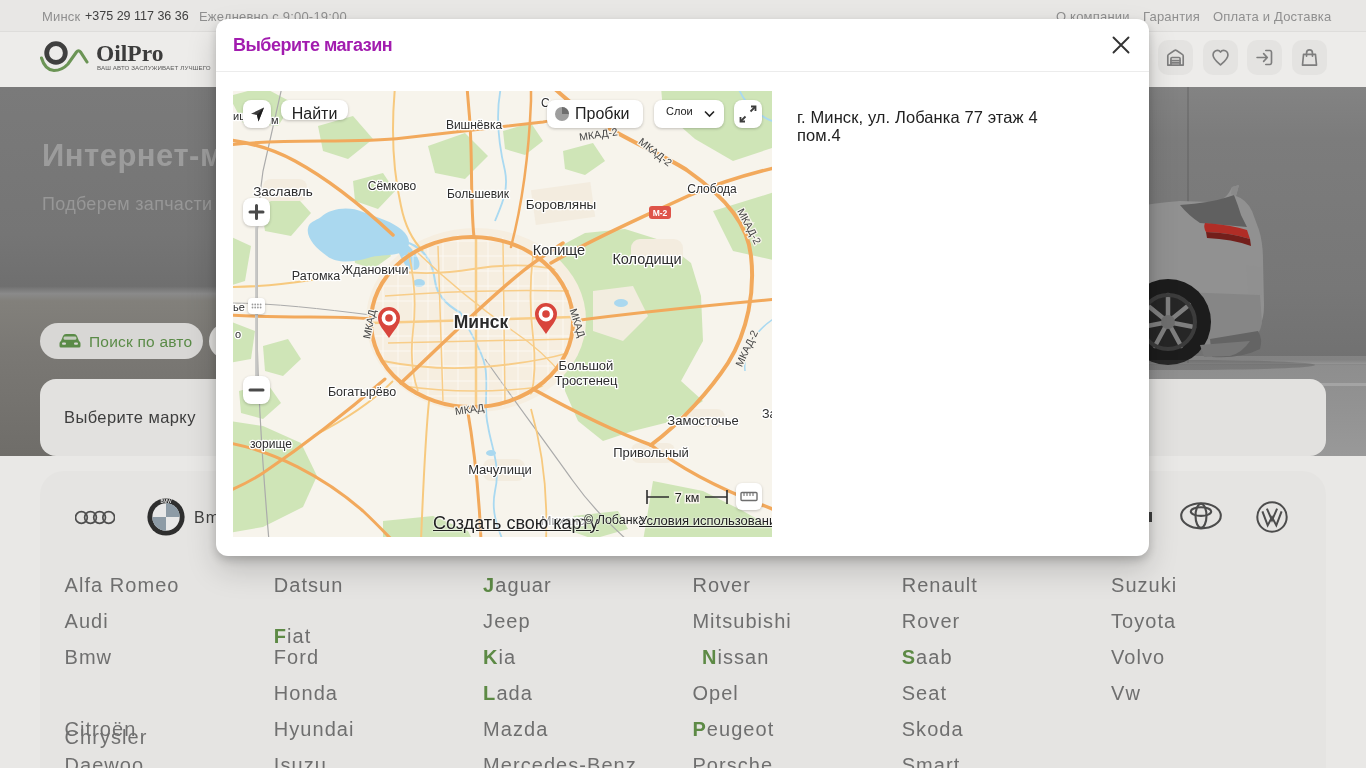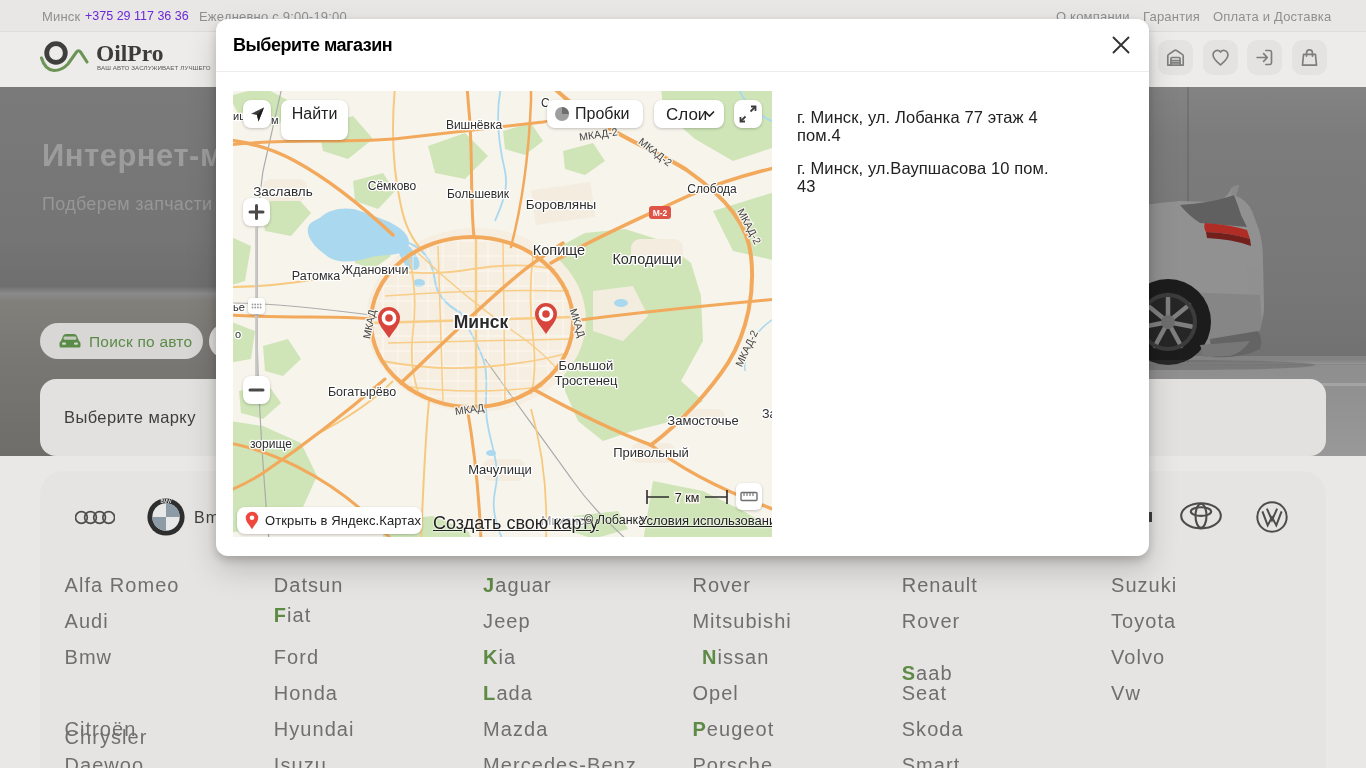--- a/index.html
+++ b/index.html
@@ -24,33 +24,33 @@
   .tab2 { position:absolute; left:209px; top:235.5px; width:120px; height:36.5px; background:#e0dfdd; border-radius:18px; }
   .strip { position:absolute; left:40px; top:292px; width:1286px; height:77px; background:#e2e1df; border-radius:16px; }
   .strip .sel { position:absolute; left:24px; top:29px; font-size:16.5px; color:#3e3e3e; letter-spacing:0.4px; }
   .gbtn { position:absolute; right:16px; top:12px; width:161px; height:53px; background:#6d8f5a; border-radius:24px; color:#e9e9e7; font-size:18.5px; font-weight:700; text-align:center; line-height:53px; letter-spacing:0.4px; }
   
   #card { position:absolute; left:40px; top:471px; width:1286px; height:297px; background:#e5e4e2; border-radius:24px 24px 0 0; }
   .brand { position:absolute; font-size:20px; color:#6f6f6f; letter-spacing:1.05px; }
   .brand b { color:#5d8a45; font-weight:700; }
   
   #modal { position:absolute; left:216px; top:19px; width:933px; height:537px; background:#ffffff; border-radius:12px; box-shadow:0 4px 8px rgba(0,0,0,0.18), 0 14px 30px rgba(0,0,0,0.17); }
-  #modal h2 { position:absolute; left:17px; top:16px; font-size:18px; font-weight:700; color:#000000; letter-spacing:-0.5px; }
+  #modal h2 { position:absolute; left:17px; top:16px; font-size:18px; font-weight:700; color:#a21caf; letter-spacing:-0.5px; }
   #modal .divider { position:absolute; left:0; top:52px; width:933px; height:1px; background:#ececec; }
   #mapbox { position:absolute; left:17px; top:72px; width:539px; height:446px; overflow:hidden; }
   .addr { position:absolute; left:581px; width:252px; font-size:16.5px; color:#212121; letter-spacing:0.1px; line-height:18px; }
   #closex { position:absolute; left:896px; top:17px; width:18px; height:18px; }
 </style>
 </head>
 <body>
 <div id="page">
 
   <div id="topbar">
     <span class="t" style="left:42px;">Минск</span>
-    <span class="t" style="left:85px; color:#6d28d9; letter-spacing:0; font-size:12.5px;">+375 29 117 36 36</span>
+    <span class="t" style="left:85px; color:#404040; letter-spacing:0; font-size:12.5px;">+375 29 117 36 36</span>
     <span class="t" style="left:199px;">Ежедневно с 9:00-19:00</span>
     <span class="t" style="left:1056px;">О компании</span>
     <span class="t" style="left:1143px;">Гарантия</span>
     <span class="t" style="left:1213px;">Оплата и Доставка</span>
   </div>
 
   <div id="header">
 
     <svg class="abs" style="left:40px; top:8px;" width="210" height="44" viewBox="0 0 210 44">
       <circle cx="16" cy="13" r="9.3" fill="none" stroke="#3f3f3f" stroke-width="4.8"></circle>
@@ -161,40 +161,40 @@
       <path d="M10.9,7.7 L16,19.3 L21.1,7.7" stroke-width="2" fill="none"></path>
       <path d="M6.4,10.3 L11.7,24.4 L16,16.1 L20.3,24.4 L25.6,10.3" stroke-width="2" fill="none"></path>
     </svg>
     <span class="brand" style="left:24.5px; top:102.5px;">Alfa Romeo</span>
     <span class="brand" style="left:24.5px; top:138.5px;">Audi</span>
     <span class="brand" style="left:24.5px; top:174.5px;">Bmw</span>
     <span class="brand" style="left:24.5px; top:210.5px;margin-top:44px;">Chrysler</span>
     <span class="brand" style="left:24.5px; top:246.5px;">Citroën</span>
     <span class="brand" style="left:24.5px; top:282.5px;">Daewoo</span>
     <span class="brand" style="left:233.8px; top:102.5px;">Datsun</span>
-    <span class="brand" style="left:233.8px; top:133px;"><b>F</b>iat</span>
+    <span class="brand" style="left:233.8px; top:154px;"><b>F</b>iat</span>
     <span class="brand" style="left:233.8px; top:174.5px;">Ford</span>
     <span class="brand" style="left:233.8px; top:210.5px;">Honda</span>
     <span class="brand" style="left:233.8px; top:246.5px;">Hyundai</span>
     <span class="brand" style="left:233.8px; top:282.5px;">Isuzu</span>
     <span class="brand" style="left:443.1px; top:102.5px;"><b>J</b>aguar</span>
     <span class="brand" style="left:443.1px; top:138.5px;">Jeep</span>
     <span class="brand" style="left:443.1px; top:174.5px;"><b>K</b>ia</span>
     <span class="brand" style="left:443.1px; top:210.5px;"><b>L</b>ada</span>
     <span class="brand" style="left:443.1px; top:246.5px;">Mazda</span>
     <span class="brand" style="left:443.1px; top:282.5px;">Mercedes-Benz</span>
     <span class="brand" style="left:652.4px; top:102.5px;">Rover</span>
     <span class="brand" style="left:652.4px; top:138.5px;">Mitsubishi</span>
     <span class="brand" style="left:662px; top:174.5px;"><b>N</b>issan</span>
     <span class="brand" style="left:652.4px; top:210.5px;">Opel</span>
     <span class="brand" style="left:652.4px; top:246.5px;"><b>P</b>eugeot</span>
     <span class="brand" style="left:652.4px; top:282.5px;">Porsche</span>
     <span class="brand" style="left:861.7px; top:102.5px;">Renault</span>
     <span class="brand" style="left:861.7px; top:138.5px;">Rover</span>
-    <span class="brand" style="left:861.7px; top:174.5px;margin-top:16px;"><b>S</b>aab</span>
+    <span class="brand" style="left:861.7px; top:174.5px;"><b>S</b>aab</span>
     <span class="brand" style="left:861.7px; top:210.5px;">Seat</span>
     <span class="brand" style="left:861.7px; top:246.5px;">Skoda</span>
     <span class="brand" style="left:861.7px; top:282.5px;">Smart</span>
     <span class="brand" style="left:1071.0px; top:102.5px;">Suzuki</span>
     <span class="brand" style="left:1071.0px; top:138.5px;">Toyota</span>
     <span class="brand" style="left:1071.0px; top:174.5px;">Volvo</span>
     <span class="brand" style="left:1071.0px; top:210.5px;">Vw</span>
   </div>
 
   <div id="modal">
@@ -360,29 +360,29 @@
 <style>
 .mbtn { position:absolute; background:#fff; border-radius:8px; box-shadow:0 1px 3px rgba(0,0,0,0.22); }
 .mtxt { font-family:"Liberation Sans",sans-serif; color:#222; }
 </style>
 <div class="mbtn" style="left:10px;top:9px;width:28px;height:28px;">
  <svg width="28" height="28" viewBox="0 0 28 28">
             <path d="M21,7.5 L8,13.8 L14,15 L15.5,21.5 Z" fill="#3c3c3c"></path>
             <path d="M21,7.5 L14,15 L15.5,21.5 Z" fill="#1d1d1d"></path>
           </svg>
 </div>
-<div class="mbtn mtxt" style="left:48px;top:9px;width:67px;height:40px;font-size:16px;text-align:center;line-height:27px;">Найти</div>
+<div class="mbtn mtxt" style="left:48px;top:9px;width:67px;height:20px;font-size:16px;text-align:center;line-height:27px;">Найти</div>
 <div class="mbtn mtxt" style="left:314px;top:9px;width:96px;height:28px;font-size:16px;">
  <svg style="position:absolute;left:8px;top:7px;" width="14" height="14" viewBox="0 0 14 14">
             <circle cx="7" cy="7" r="7" fill="#9e9e9e"></circle>
             <path d="M7,0 A7,7 0 0 1 14,7 L7,7 Z" fill="#6e6e6e"></path>
           </svg>
  <span style="position:absolute;left:28px;top:5px;">Пробки</span>
 </div>
-<div class="mbtn mtxt" style="left:421px;top:9px;width:70px;height:28px;font-size:17px;">
+<div class="mbtn mtxt" style="left:421px;top:9px;width:70px;height:28px;font-size:11px;">
  <span style="position:absolute;left:12px;top:5px;">Слои</span>
  <svg style="position:absolute;right:9px;top:10px;" width="11" height="8" viewBox="0 0 11 8">
             <path d="M1,1.5 L5.5,6 L10,1.5" fill="none" stroke="#222" stroke-width="1.6"></path>
           </svg>
 </div>
 <div class="mbtn" style="left:501px;top:9px;width:28px;height:28px;">
  <svg width="28" height="28" viewBox="0 0 28 28" stroke="#3c3c3c" stroke-width="1.8" fill="#3c3c3c">
             <path d="M16.5,11.5 L21,7" fill="none"></path>
             <path d="M21.5,11 V6.5 H17" fill="none"></path>
             <path d="M11.5,16.5 L7,21" fill="none"></path>
@@ -417,28 +417,20 @@
   <path d="M4,3 V17 M84,3 V17 M4,10 H26 M62,10 H84"></path>
  </g>
  <text x="44" y="14.5" font-family="Liberation Sans,sans-serif" font-size="12.5" fill="#222" text-anchor="middle" style="paint-order:stroke" stroke="#f7f4ec" stroke-width="3">7 км</text>
 </svg>
 <div class="mbtn" style="left:503px;top:392px;width:26px;height:27px;border-radius:6px;">
  <svg width="26" height="27" viewBox="0 0 26 27">
             <rect x="5" y="9.5" width="16" height="8" rx="1" fill="none" stroke="#6e6e6e" stroke-width="1.4"></rect>
             <path d="M8,10 v3 M11,10 v3 M14,10 v3 M17,10 v3" stroke="#6e6e6e" stroke-width="1.1"></path>
           </svg>
 </div>
-<div class="mbtn mtxt" style="left:4px;top:416px;width:185px;height:27px;font-size:13px;">
- <svg style="position:absolute;left:8px;top:4px;" width="14" height="19" viewBox="0 0 14 19">
-            <path d="M7,18.2 C9.5,13.5 13.2,11 13.2,6.9 A6.2,6.2 0 1 0 0.8,6.9 C0.8,11 4.5,13.5 7,18.2 Z" fill="#f0473c"></path>
-            <circle cx="7" cy="6.7" r="2.3" fill="#ffffff"></circle>
-          </svg>
- <span style="position:absolute;left:28px;top:6px;letter-spacing:0.1px;white-space:nowrap;">Открыть в Яндекс.Картах</span>
-</div>
 <span class="mtxt" style="position:absolute;left:200px;top:421.5px;font-size:18px;white-space:nowrap;text-decoration:underline;text-shadow:0 0 2px #fff,0 0 2px #fff;">Создать свою карту</span>
 <span class="mtxt" style="position:absolute;left:351px;top:422px;font-size:12.5px;white-space:nowrap;text-shadow:0 0 2px #fff,0 0 2px #fff;">© Лобанка</span>
 <span class="mtxt" style="position:absolute;left:406px;top:422px;font-size:13px;white-space:nowrap;text-decoration:underline;text-shadow:0 0 2px #fff,0 0 2px #fff;">Условия использования</span>
 </div>
     <div class="addr" style="top:89px;">г. Минск, ул. Лобанка 77 этаж 4 пом.4</div>
-    <div class="addr" style="top:140px;">г. Минск, ул.Ваупшасова 10 пом. 43</div>
   </div>
 
 </div>
 
 </body></html>

